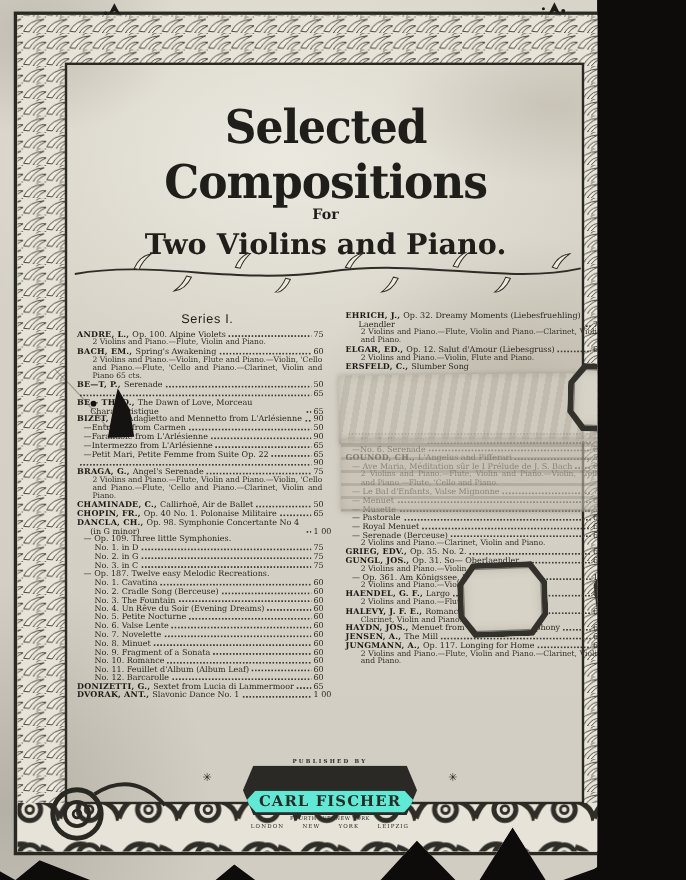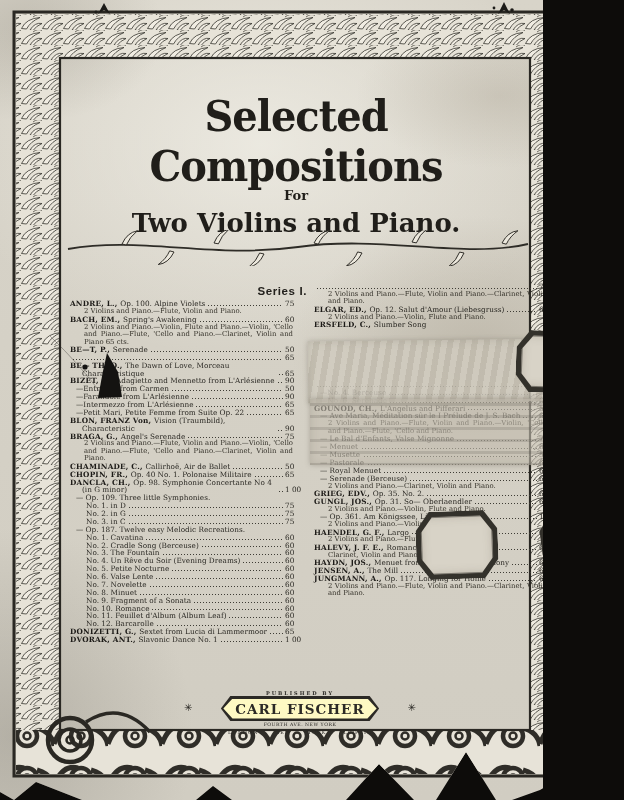--- a/index.html
+++ b/index.html
@@ -34,36 +34,36 @@
   .col{position:absolute;font-size:7.3px;line-height:1.08;color:#2a2823;}
   #col-left{left:70px;top:285px;width:237px;}
   #col-right{left:314px;top:283px;width:247px;}
   .entry{display:flex;align-items:flex-end;}
   .entry .t{flex:0 1 auto;}
   .entry b{color:#1c1a17;letter-spacing:.2px;}
   .leader{flex:1 1 6px;height:3px;align-self:flex-end;margin:0 2px 1px 2px;
     background-image:radial-gradient(circle,#3e3c35 .7px,transparent .8px);
     background-size:3px 3px;background-repeat:repeat-x;background-position:0 100%;}
   .p{min-width:22px;white-space:pre;}
-  .s-head{display:block;text-align:right;font-family:"Liberation Sans","DejaVu Sans",sans-serif;
-    font-weight:bold;font-size:11.5px;letter-spacing:.6px;margin-bottom:3px;color:#23211d;}
+  .s-head{display:block;text-align:center;font-family:"Liberation Sans","DejaVu Sans",sans-serif;
+    font-weight:normal;font-size:11.5px;letter-spacing:.6px;margin-bottom:3px;color:#23211d;}
   .s-main .t{padding-left:12px;text-indent:-12px;}
   .s-dash .t{padding-left:17px;text-indent:-11px;}
   .s-num  .t{padding-left:40px;text-indent:-24px;}
   .s-note{font-size:6.9px;color:#343129;}
   .s-note .t{padding:0 14px 0 14px;text-align:justify;}
   .s-gap{display:block;height:52px;}
 
   
   #publisher{position:absolute;left:200px;top:690px;width:200px;text-align:center;color:#2b2925;}
   .pub-by{font-size:5px;letter-spacing:2px;font-weight:bold;}
   .lens-out{display:inline-block;background:#2b2925;padding:2.5px;
     clip-path:polygon(6% 0%,94% 0%,100% 50%,94% 100%,6% 100%,0% 50%);}
-  .lens-in{background:#fef9c3;padding:2px 12px;font-size:13.5px;font-weight:bold;letter-spacing:1px;
-    clip-path:polygon(6% 0%,94% 0%,100% 50%,94% 100%,6% 100%,0% 50%);}
+  .lens-in{background:#5eead4;padding:2px 12px;font-size:13.5px;font-weight:bold;letter-spacing:1px;
+    clip-path:polygon(6% 0%,94% 0%,100% 50%,94% 100%,6% 100%,0% 50%);margin-top:20px;}
   .pub-addr{font-size:4.6px;letter-spacing:.5px;margin-top:1px;}
   .pub-cities{font-size:5px;letter-spacing:1px;word-spacing:14px;margin-top:2px;}
   .pub-orn{position:absolute;top:12px;font-family:"DejaVu Sans",sans-serif;font-size:10px;color:#2b2925;}
   .pub-orn.l{left:-16px;} .pub-orn.r{right:-16px;}
 
   
   .tape{position:absolute;background:rgba(203,197,183,.82);
     box-shadow:0 0 5px rgba(95,90,78,.35), inset 0 0 8px rgba(120,114,100,.25);
     background-image:repeating-linear-gradient(100deg, rgba(255,255,255,.10) 0 6px, rgba(120,115,105,.10) 6px 12px);}
   #tape-1{left:308px;top:340px;width:270px;height:62px;transform:rotate(-.6deg);}
@@ -197,21 +197,20 @@
           <span class="t">—Intermezzo from L'Arlésienne</span>
           <span class="leader"></span>
           <span class="p">65</span>
         </div>
         <div class="entry s-dash">
           <span class="t">—Petit Mari, Petite Femme from Suite Op. 22</span>
           <span class="leader"></span>
           <span class="p">65</span>
         </div>
         <div class="entry s-main">
-          <span class="t"><b>BLON, FRANZ Von, </b>Vision (Traumbild), Characteristic</span>
           <span class="leader"></span>
           <span class="p">90</span>
         </div>
         <div class="entry s-main">
           <span class="t"><b>BRAGA, G., </b>Angel's Serenade</span>
           <span class="leader"></span>
           <span class="p">75</span>
         </div>
         <div class="entry s-note">
           <span class="t">2 Violins and Piano.—Flute, Violin and Piano.—Violin, 'Cello and Piano.—Flute, 'Cello and Piano.—Clarinet, Violin and Piano.</span>
@@ -318,20 +317,21 @@
           <span class="p">65</span>
         </div>
         <div class="entry s-main">
           <span class="t"><b>DVORAK, ANT., </b>Slavonic Dance No. 1</span>
           <span class="leader"></span>
           <span class="p">1 00</span>
         </div>
       </div>
     <div id="col-right" class="col">
         <div class="entry s-main">
+          <span class="t"><b>EHRICH, J., </b>Op. 32. Dreamy Moments (Liebesfruehling) Laendler</span>
           <span class="leader"></span>
           <span class="p">75</span>
         </div>
         <div class="entry s-note">
           <span class="t">2 Violins and Piano.—Flute, Violin and Piano.—Clarinet, Violin and Piano.</span>
         </div>
         <div class="entry s-main">
           <span class="t"><b>ELGAR, ED., </b>Op. 12. Salut d'Amour (Liebesgruss)</span>
           <span class="leader"></span>
           <span class="p">65</span>

